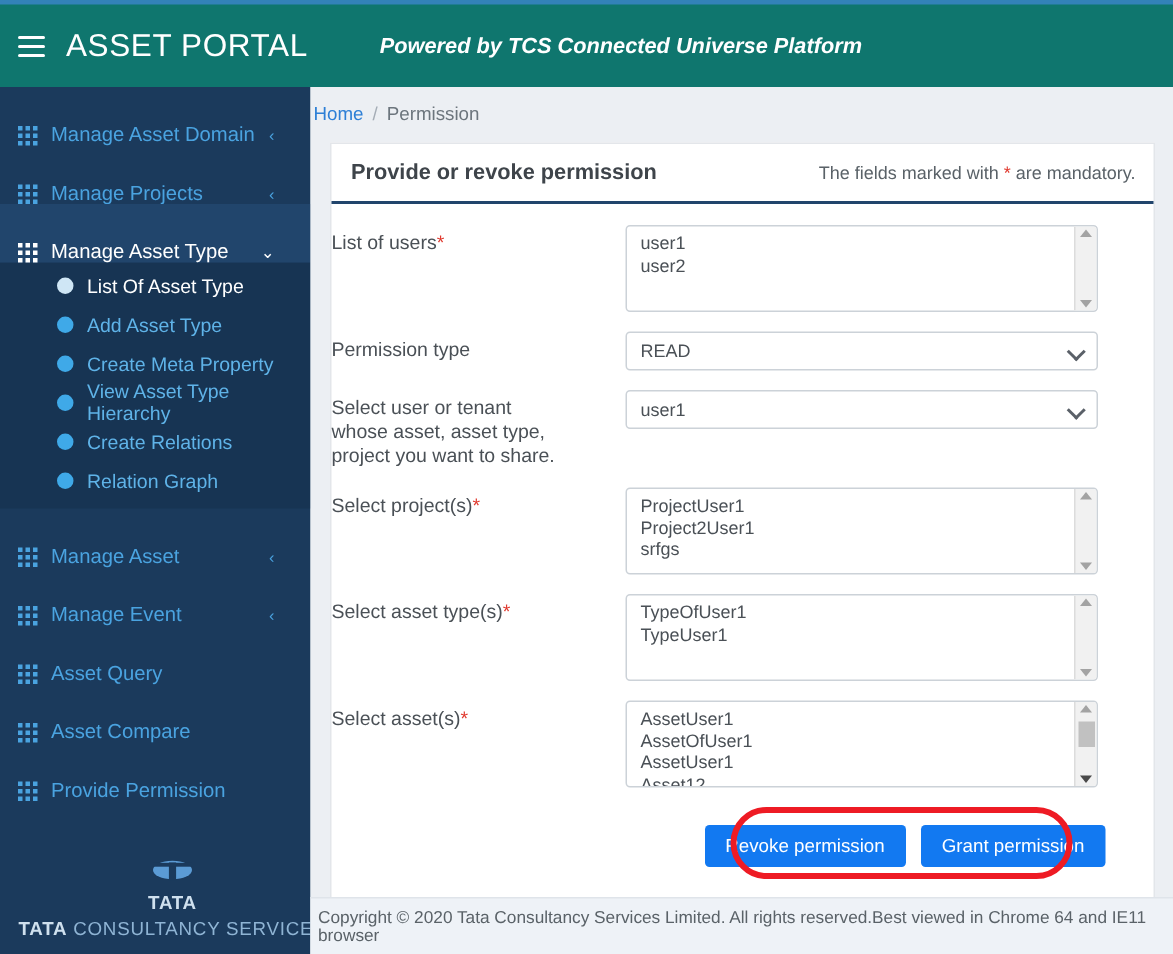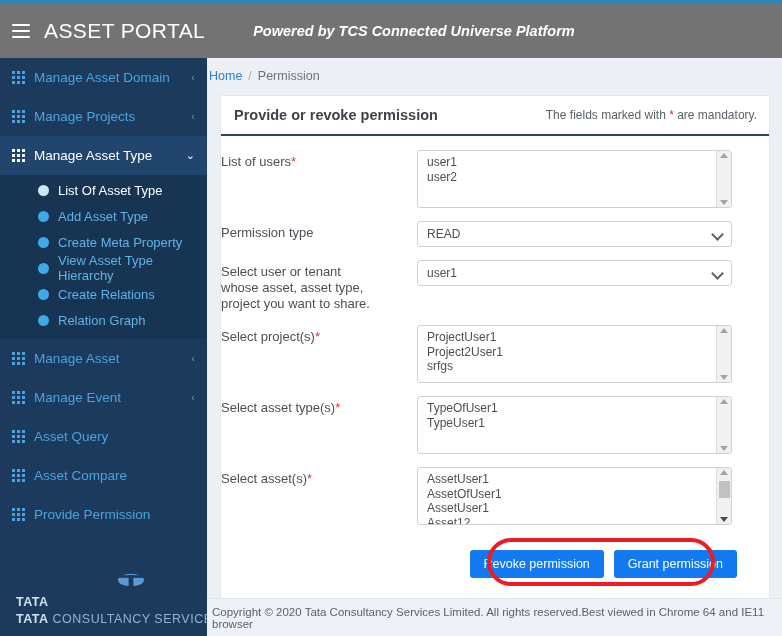--- a/index.html
+++ b/index.html
@@ -13,21 +13,21 @@
   .app {
     position: relative;
     width: 782px; height: 636px;
     background: #eceff3;
   }
 
   
   .header {
     position: absolute; left: 0; top: 0;
     width: 782px; height: 58px;
-    background: #737373;
+    background: #0f766e;
     border-top: 3px solid #3382b8;
     display: flex; align-items: center;
   }
   .hamburger {
     width: 18px; height: 14px;
     margin-left: 12px; margin-right: 14px;
     display: flex; flex-direction: column; justify-content: space-between;
     cursor: pointer;
   }
   .hamburger span { display: block; height: 2px; background: #ffffff; border-radius: 1px; }
@@ -47,22 +47,22 @@
 
   
   .sidebar {
     position: absolute; left: 0; top: 58px;
     width: 207px; height: 578px;
     background: #1b3a5c;
     overflow: hidden;
   }
   .nav-item {
     height: 39px;
-    display: flex; align-items: center;
-    padding: 0 12px 0 12px;
+    display: flex; align-items: flex-end;
+    padding: 0 24px 0 12px;
     color: #4aa3e0;
     font-size: 13.5px;
     cursor: pointer;
     position: relative;
   }
   .nav-item.active {
     background: #224karl;
   }
   .nav-item.active { background: #21456c; color: #ffffff; }
   .grid-icon {
@@ -91,22 +91,23 @@
   }
   .sub-item .dot {
     width: 11px; height: 11px; border-radius: 50%;
     background: #3fa9e8; margin-right: 9px; flex: 0 0 auto;
   }
   .sub-item.active { color: #ffffff; }
   .sub-item.active .dot { background: #cfe6f5; }
 
   
   .tata-logo {
-    position: absolute; left: 16px; bottom: 10px;
+    position: absolute; left: 0; bottom: 10px;
     width: 230px;
+    text-align: center;
     color: #7fa8cc;
   }
   .tata-mark { display: block; margin: 0 auto 2px auto; }
   .tata-word {
     font-size: 12.5px; letter-spacing: .5px;
     color: #8fb4d4;
   }
   .tata-word b { color: #cfe0ee; font-weight: bold; }
 
   

